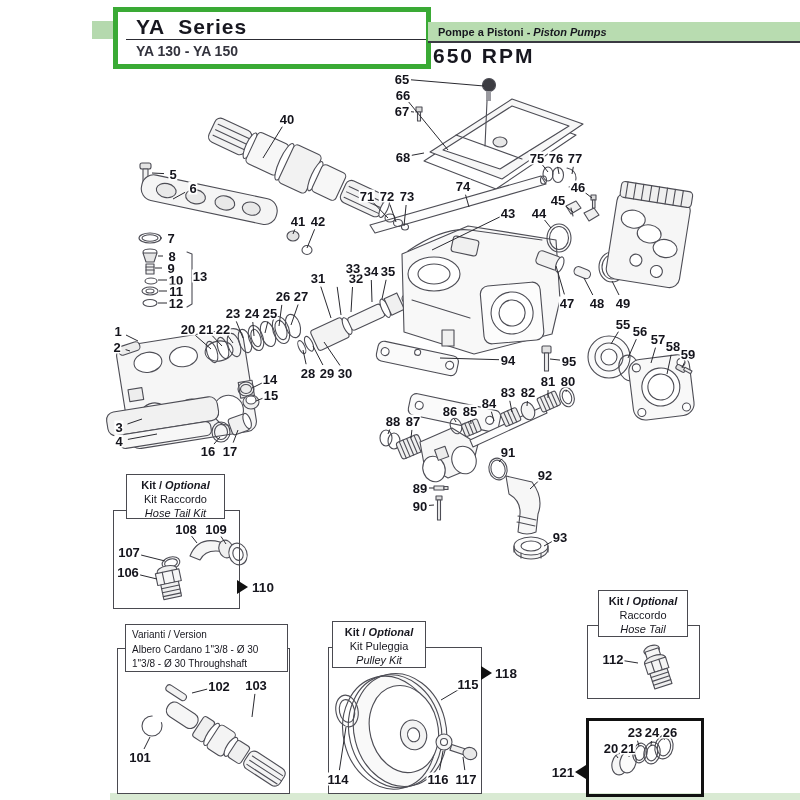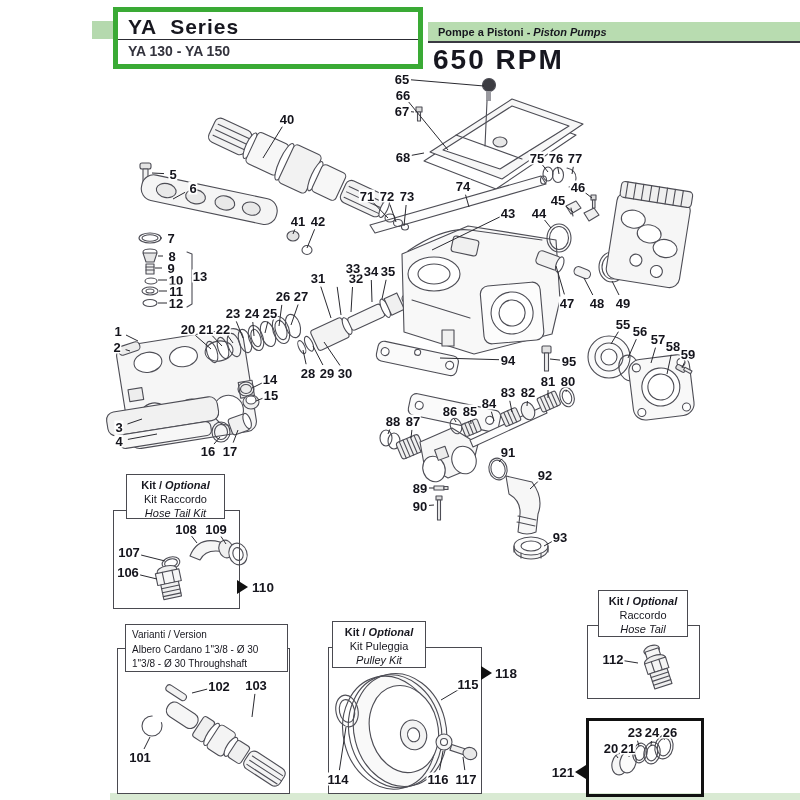--- a/index.html
+++ b/index.html
@@ -1,28 +1,28 @@
 <!DOCTYPE html>
 <html><head>
 <meta charset="utf-8">
 <style>
   html,body{margin:0;padding:0;background:#fff;}
   .page{position:relative;width:800px;height:800px;background:#fff;overflow:hidden;
         font-family:"Liberation Sans","DejaVu Sans",sans-serif;color:#17171f;}
   .abs{position:absolute;}
   
   .green-stub{left:92px;top:21px;width:21px;height:18px;background:#b5d9ae;}
-  .brand-box{left:113px;top:7px;width:290px;height:50px;border:5px solid #3aaa35;background:#fff;padding:2px 0 0 10px;}
+  .brand-box{left:113px;top:7px;width:290px;height:50px;border:5px solid #3aaa35;background:#fff;padding:2px 0 0 18px;}
   .brand-title{font-size:21px;font-weight:bold;letter-spacing:1px;white-space:pre;line-height:25px;}
   .brand-rule{border-top:1.6px solid #2c2c34;margin-left:-10px;}
   .brand-sub{font-size:14px;font-weight:bold;color:#33333d;padding-top:3px;}
   .cat-band{left:428px;top:22px;width:372px;height:21px;background:#b8dcb0;border-bottom:2px solid #3a3a42;
             line-height:21px;padding-left:10px;font-size:11px;font-weight:bold;box-sizing:border-box;}
   .cat-en{font-style:italic;}
-  .rpm{left:433px;top:44px;font-size:28px;font-weight:bold;letter-spacing:2px;}
+  .rpm{left:433px;top:44px;font-size:21px;font-weight:bold;letter-spacing:2px;}
   .footer-band{left:110px;top:793px;width:690px;height:7px;background:#d9ead3;}
   
   svg.art{left:0;top:0;z-index:1;}
   .boxlayer{z-index:2;}
   .callout{position:absolute;transform:translate(-50%,-50%);font-weight:bold;font-size:13px;
            color:#14141c;background:#fff;padding:0 1px;line-height:1;z-index:5;white-space:nowrap;}
   
   .kit-outer{border:1.5px solid #4a4a50;background:transparent;}
   .kit-title{border:1.5px solid #4a4a50;background:#fff;text-align:center;font-size:11px;line-height:14px;
              padding-top:3px;box-sizing:border-box;z-index:3;}

